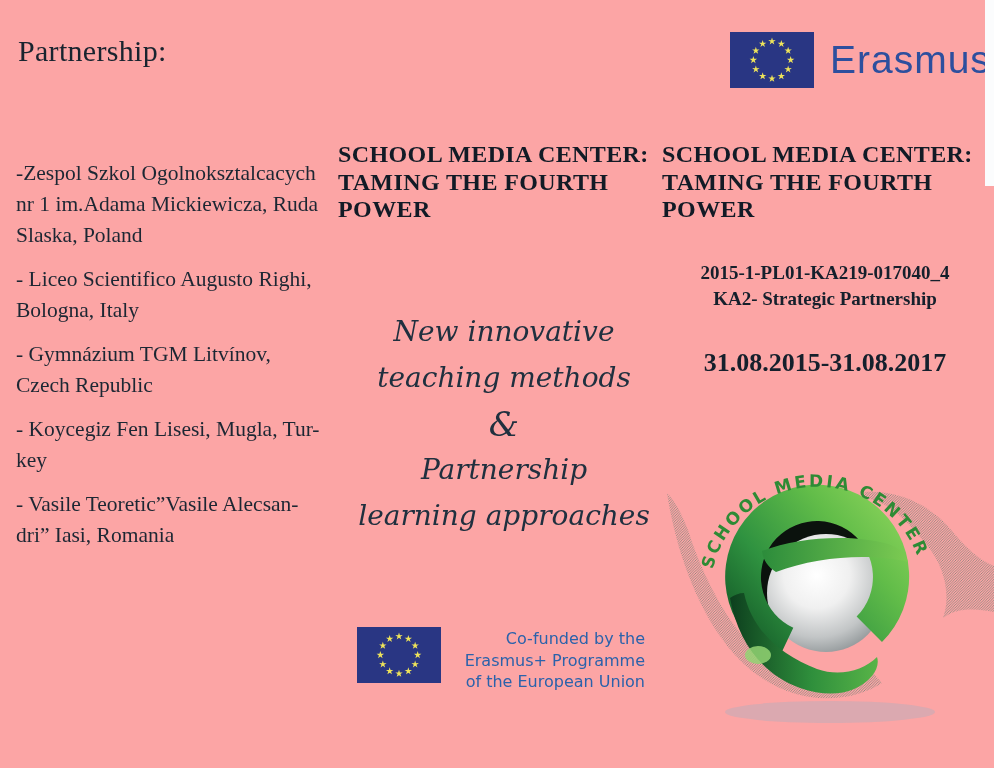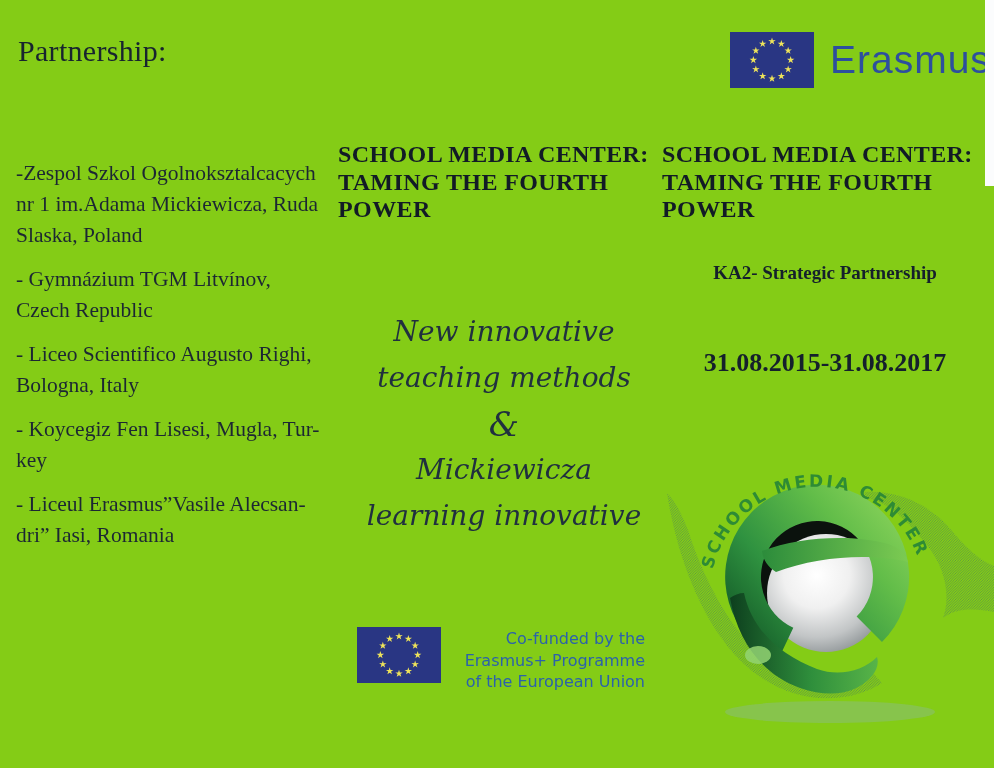--- a/index.html
+++ b/index.html
@@ -1,18 +1,18 @@
 <!DOCTYPE html>
 <html><head>
 <meta charset="utf-8">
 <style>
   html, body { margin:0; padding:0; background:#ffffff; }
   .page {
     position:relative; width:994px; height:768px;
-    background:#84cc16; overflow:hidden;
+    background:#fca5a5; overflow:hidden;
     font-family:"Liberation Serif", serif; color:#1b2531;
   }
   .pre { white-space:pre-line; }
 
   
   .heading {
     position:absolute; left:18px; top:34px; margin:0;
     font-size:30px; font-weight:normal; color:#18242f; letter-spacing:0.3px;
   }
   .partners {
@@ -84,40 +84,40 @@
   </defs>
 </svg>
 
 <div class="page">
 
   <h1 class="heading">Partnership:</h1>
   <div class="partners">
     <p class="partner pre">-Zespol Szkol Ogolnoksztalcacych
 nr 1 im.Adama Mickiewicza, Ruda
 Slaska, Poland</p>
+    <p class="partner pre">- Liceo Scientifico Augusto Righi,
+Bologna, Italy</p>
     <p class="partner pre">- Gymnázium TGM Litvínov,
 Czech Republic</p>
-    <p class="partner pre">- Liceo Scientifico Augusto Righi,
-Bologna, Italy</p>
     <p class="partner pre">- Koycegiz Fen Lisesi, Mugla, Tur-
 key</p>
-    <p class="partner pre">- Liceul Erasmus”Vasile Alecsan-
+    <p class="partner pre">- Vasile Teoretic”Vasile Alecsan-
 dri” Iasi, Romania</p>
   </div>
 
   <h2 class="title title-center pre">SCHOOL MEDIA CENTER:
 TAMING THE FOURTH
 POWER</h2>
 
   <div class="tagline">
     <p>New innovative</p>
     <p>teaching methods</p>
     <p class="amp">&amp;</p>
-    <p>Mickiewicza</p>
-    <p>learning innovative</p>
+    <p>Partnership</p>
+    <p>learning approaches</p>
   </div>
 
   <div class="cofunded">
     <svg class="cofunded-flag" width="84" height="56" viewBox="0 0 90 60">
       <rect width="90" height="60" fill="#293683"></rect>
       <use href="#eu-star" transform="translate(45,10)"></use>
       <use href="#eu-star" transform="translate(55,12.7)"></use>
       <use href="#eu-star" transform="translate(62.3,20)"></use>
       <use href="#eu-star" transform="translate(65,30)"></use>
       <use href="#eu-star" transform="translate(62.3,40)"></use>
@@ -151,20 +151,21 @@
       <use href="#eu-star" transform="translate(35,12.7)"></use>
     </svg>
     <span class="erasmus-wordmark">Erasmus+</span>
   </div>
 
   <h2 class="title title-right pre">SCHOOL MEDIA CENTER:
 TAMING THE FOURTH
 POWER</h2>
 
   <div class="code-block">
+    <p>2015-1-PL01-KA219-017040_4</p>
     <p>KA2- Strategic Partnership</p>
   </div>
 
   <p class="dates">31.08.2015-31.08.2017</p>
 
   <svg class="smc-logo" width="344" height="312" viewBox="0 0 344 312">
     <defs>
       <pattern id="mesh" width="2.6" height="2.6" patternUnits="userSpaceOnUse">
         <path d="M0,2.6 L2.6,0" stroke="#3f7263" stroke-width="0.55" fill="none"></path>
       </pattern>

